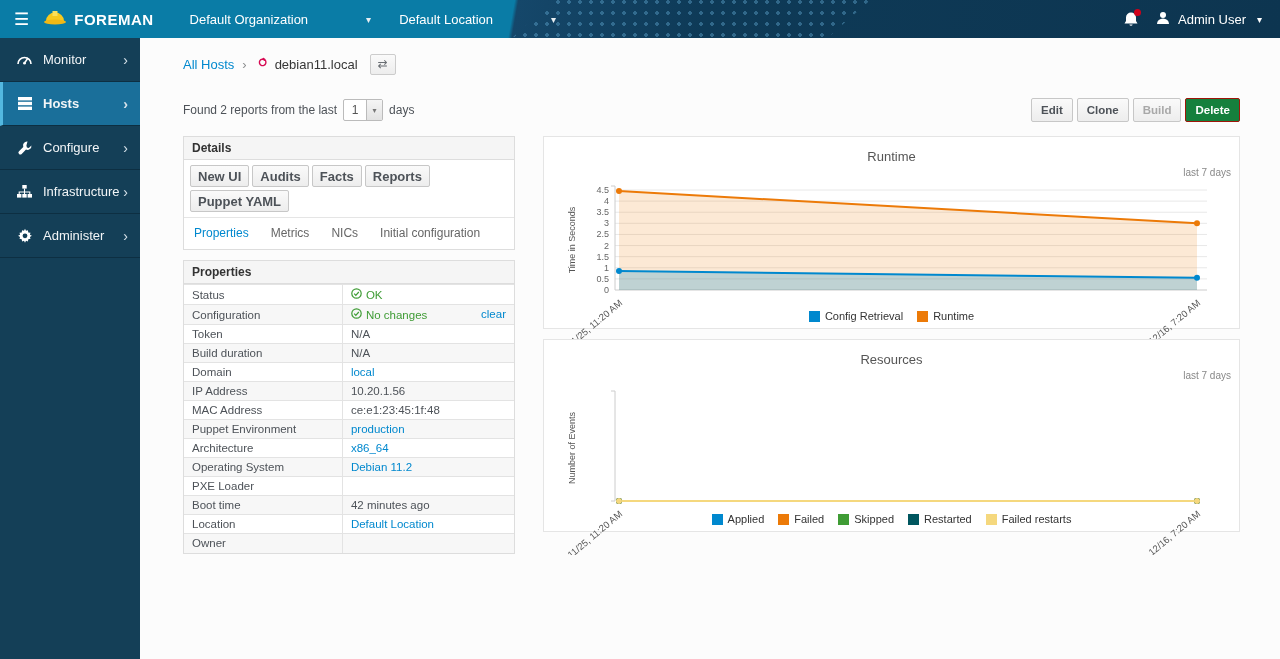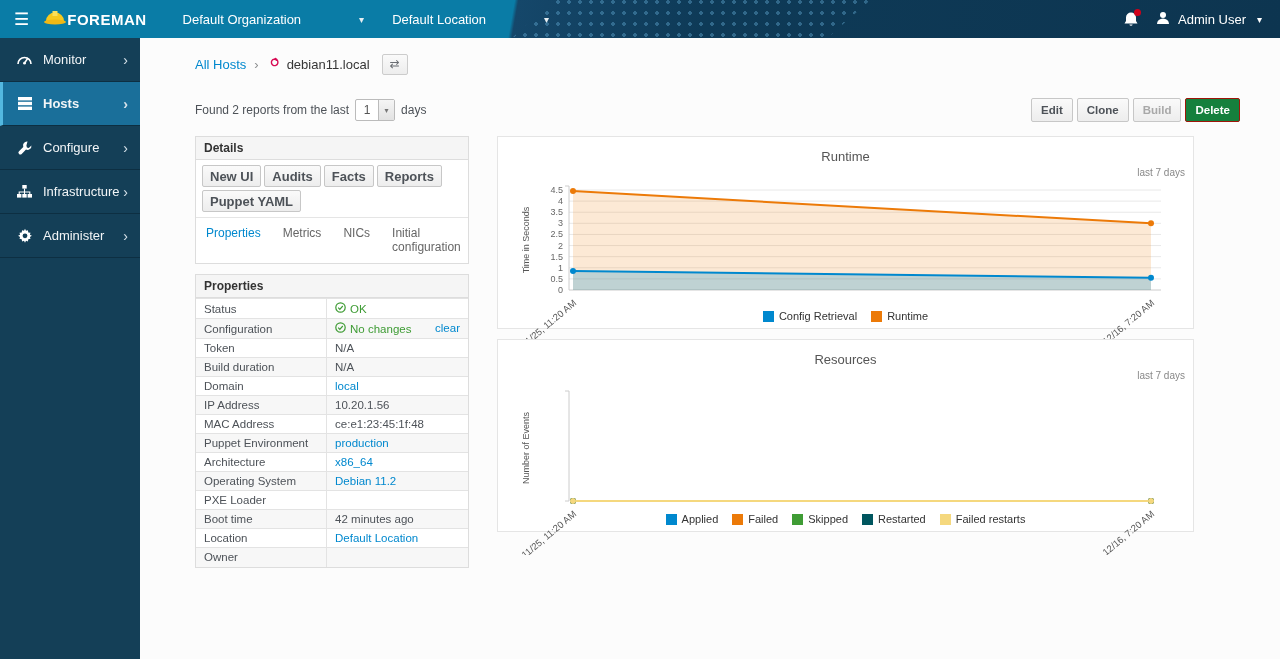--- a/index.html
+++ b/index.html
@@ -7,60 +7,60 @@
   body { font-family:"Liberation Sans", sans-serif; font-size:12px; color:#363636; background:#fcfcfc; position:relative; }
 
   
   .topbar { position:absolute; top:0; left:0; width:1280px; height:38px;
     background:linear-gradient(100deg,#0a7ca6 0%,#0a7ca6 40%,#15476a 40.3%,#0e3a57 55%,#0d3550 100%);
     display:flex; align-items:center; color:#fff; z-index:30; }
   .topbar::before { content:""; position:absolute; left:40%; width:28%; top:0; bottom:0;
     background-image:radial-gradient(circle at 2px 2px, rgba(90,160,200,.45) 1.6px, transparent 1.8px);
     background-size:11px 11px; clip-path:polygon(12% 0,100% 0,88% 100%,0 100%); pointer-events:none; }
   .hamburger { font-size:17px; margin:0 14px 0 14px; cursor:pointer; }
-  .brand { display:flex; align-items:center; margin-right:22px; }
+  .brand { display:flex; align-items:center; gap:7px; margin-right:22px; }
   .brand-name { font-weight:bold; font-size:15px; letter-spacing:.5px; }
   .tb-select { display:flex; align-items:center; font-size:13px; color:#fff; height:38px; padding:0 14px; cursor:pointer; }
   .tb-select .caret { margin-left:58px; font-size:10px; color:#e6eef2; }
   .tb-right { margin-left:auto; display:flex; align-items:center; gap:16px; padding-right:18px; position:relative; z-index:2;}
   .bell-wrap { position:relative; cursor:pointer; display:flex; }
   .bell-dot { position:absolute; top:-2px; right:-2px; width:7px; height:7px; border-radius:50%; background:#d0021b; }
   .user-wrap { display:flex; align-items:center; gap:7px; font-size:13px; cursor:pointer; }
   .user-wrap .caret { font-size:10px; margin-left:4px; }
 
   
   .sidebar { position:absolute; top:38px; left:0; width:140px; bottom:0; background:#143f57; z-index:20; }
   .nav-item { height:44px; display:flex; align-items:center; padding-left:16px; color:#f2f5f7; font-size:13px;
     border-bottom:1px solid #0d2f42; cursor:pointer; position:relative; }
   .nav-item .nicon { width:17px; height:17px; margin-right:10px; flex:0 0 auto; display:flex; align-items:center; justify-content:center; }
   .nav-item .chev { position:absolute; right:12px; font-size:14px; color:#d7e2ea; }
   .nav-item.active { background:#1a6f9a; border-left:3px solid #53b8e0; padding-left:13px; font-weight:bold; }
 
   
-  .main { position:absolute; left:140px; top:38px; right:0; bottom:0; background:#fcfcfc; padding:14px 40px 0 43px;margin-left:12px; }
+  .main { position:absolute; left:140px; top:38px; right:0; bottom:0; background:#fcfcfc; padding:14px 40px 0 43px; }
   .breadcrumb { display:flex; align-items:center; gap:8px; font-size:13px; height:24px; }
   .breadcrumb a { color:#0088ce; text-decoration:none; cursor:pointer; }
   .bc-sep { color:#8b8d8f; font-size:13px; }
   .bc-host { display:flex; align-items:center; gap:6px; }
   .switch-btn { margin-left:4px; width:26px; height:21px; border:1px solid #ccc; border-radius:2px;
     background:linear-gradient(#fafafa,#ededed); color:#6a6e73; font-size:12px; line-height:19px; text-align:center; cursor:pointer; }
 
   .reports-row { margin-top:22px; display:flex; align-items:center; }
   .reports-text { color:#4d5258; }
   .days-select { display:inline-flex; align-items:stretch; margin:0 6px; border:1px solid #bbb; border-radius:2px; background:#fff; height:22px; cursor:pointer; }
   .days-select .val { width:22px; text-align:center; line-height:20px; color:#555; }
   .days-select .dd { width:16px; background:linear-gradient(#f5f5f5,#e2e2e2); border-left:1px solid #bbb; font-size:8px; color:#777; display:flex; align-items:center; justify-content:center; }
   .actions { margin-left:auto; display:flex; gap:4px; }
   .btn { height:24px; padding:0 9px; font-size:11.5px; font-weight:bold; border:1px solid #c7c7c7; border-radius:2px;
     background:linear-gradient(#fafafa,#ededed); color:#4d5258; cursor:pointer; font-family:inherit; }
   .btn.disabled { color:#a8a8a8; cursor:default; }
   .btn.danger { background:#15803d; border-color:#9e1508; color:#fff; }
 
   .columns { display:flex; margin-top:14px; gap:28px; }
-  .left-col { width:274px; flex:0 0 auto;border-radius:9px; }
+  .left-col { width:332px; flex:0 0 auto;border-radius:9px; }
   .right-col { flex:1 1 auto; max-width:697px; display:flex; flex-direction:column; gap:10px; }
 
   
   .panel { border:1px solid #ddd; background:#fff; }
   .panel-head { background:#f5f5f5; border-bottom:1px solid #ddd; padding:4px 8px; font-weight:bold; color:#333; }
   .detail-btns { padding:5px 6px; border-bottom:1px solid #e5e5e5; display:flex; gap:3px; flex-wrap:wrap; }
   .detail-btns .btn { font-weight:bold; font-size:13px; height:22px; padding:0 7px; }
   .tabs { display:flex; gap:22px; padding:8px 10px 9px 10px; font-size:12px; }
   .tab { color:#666; cursor:pointer; }
   .tab.active { color:#0088ce; }

